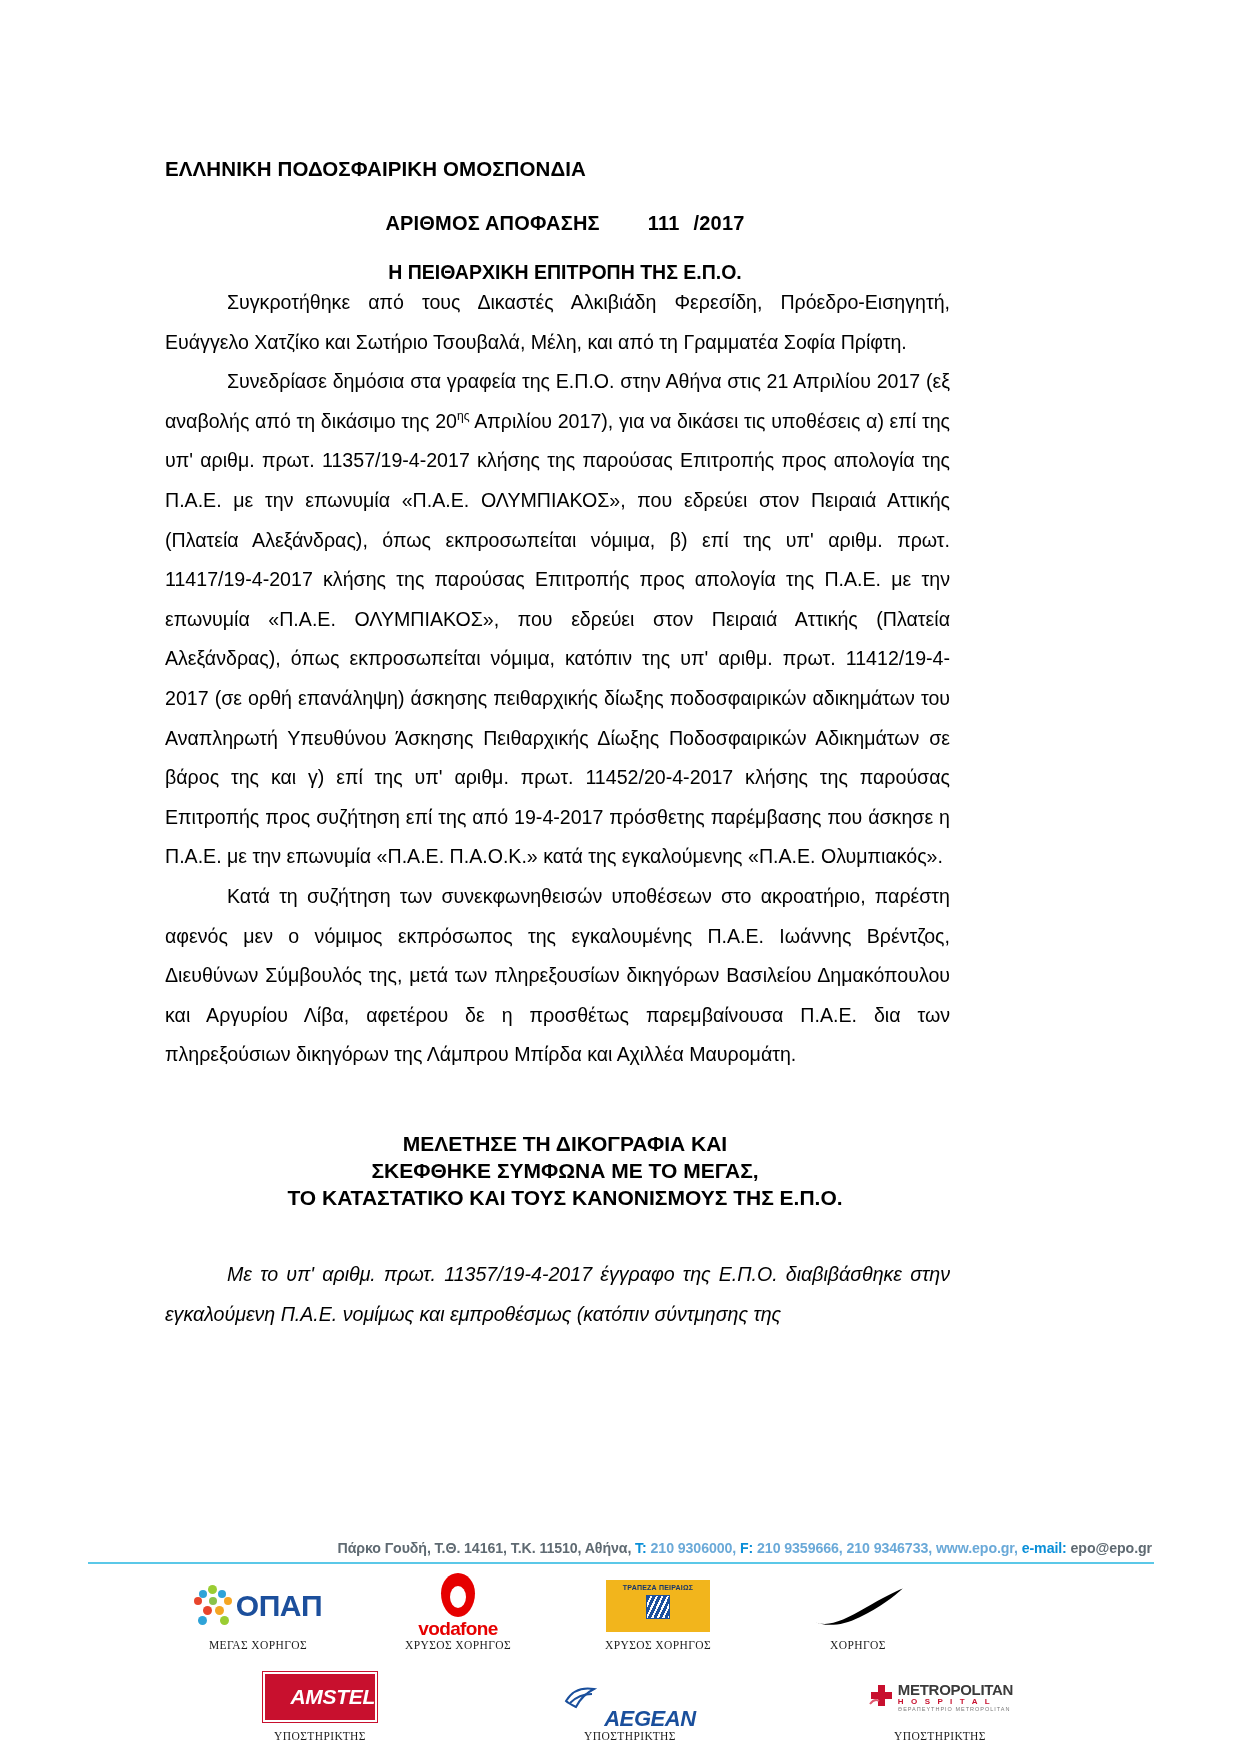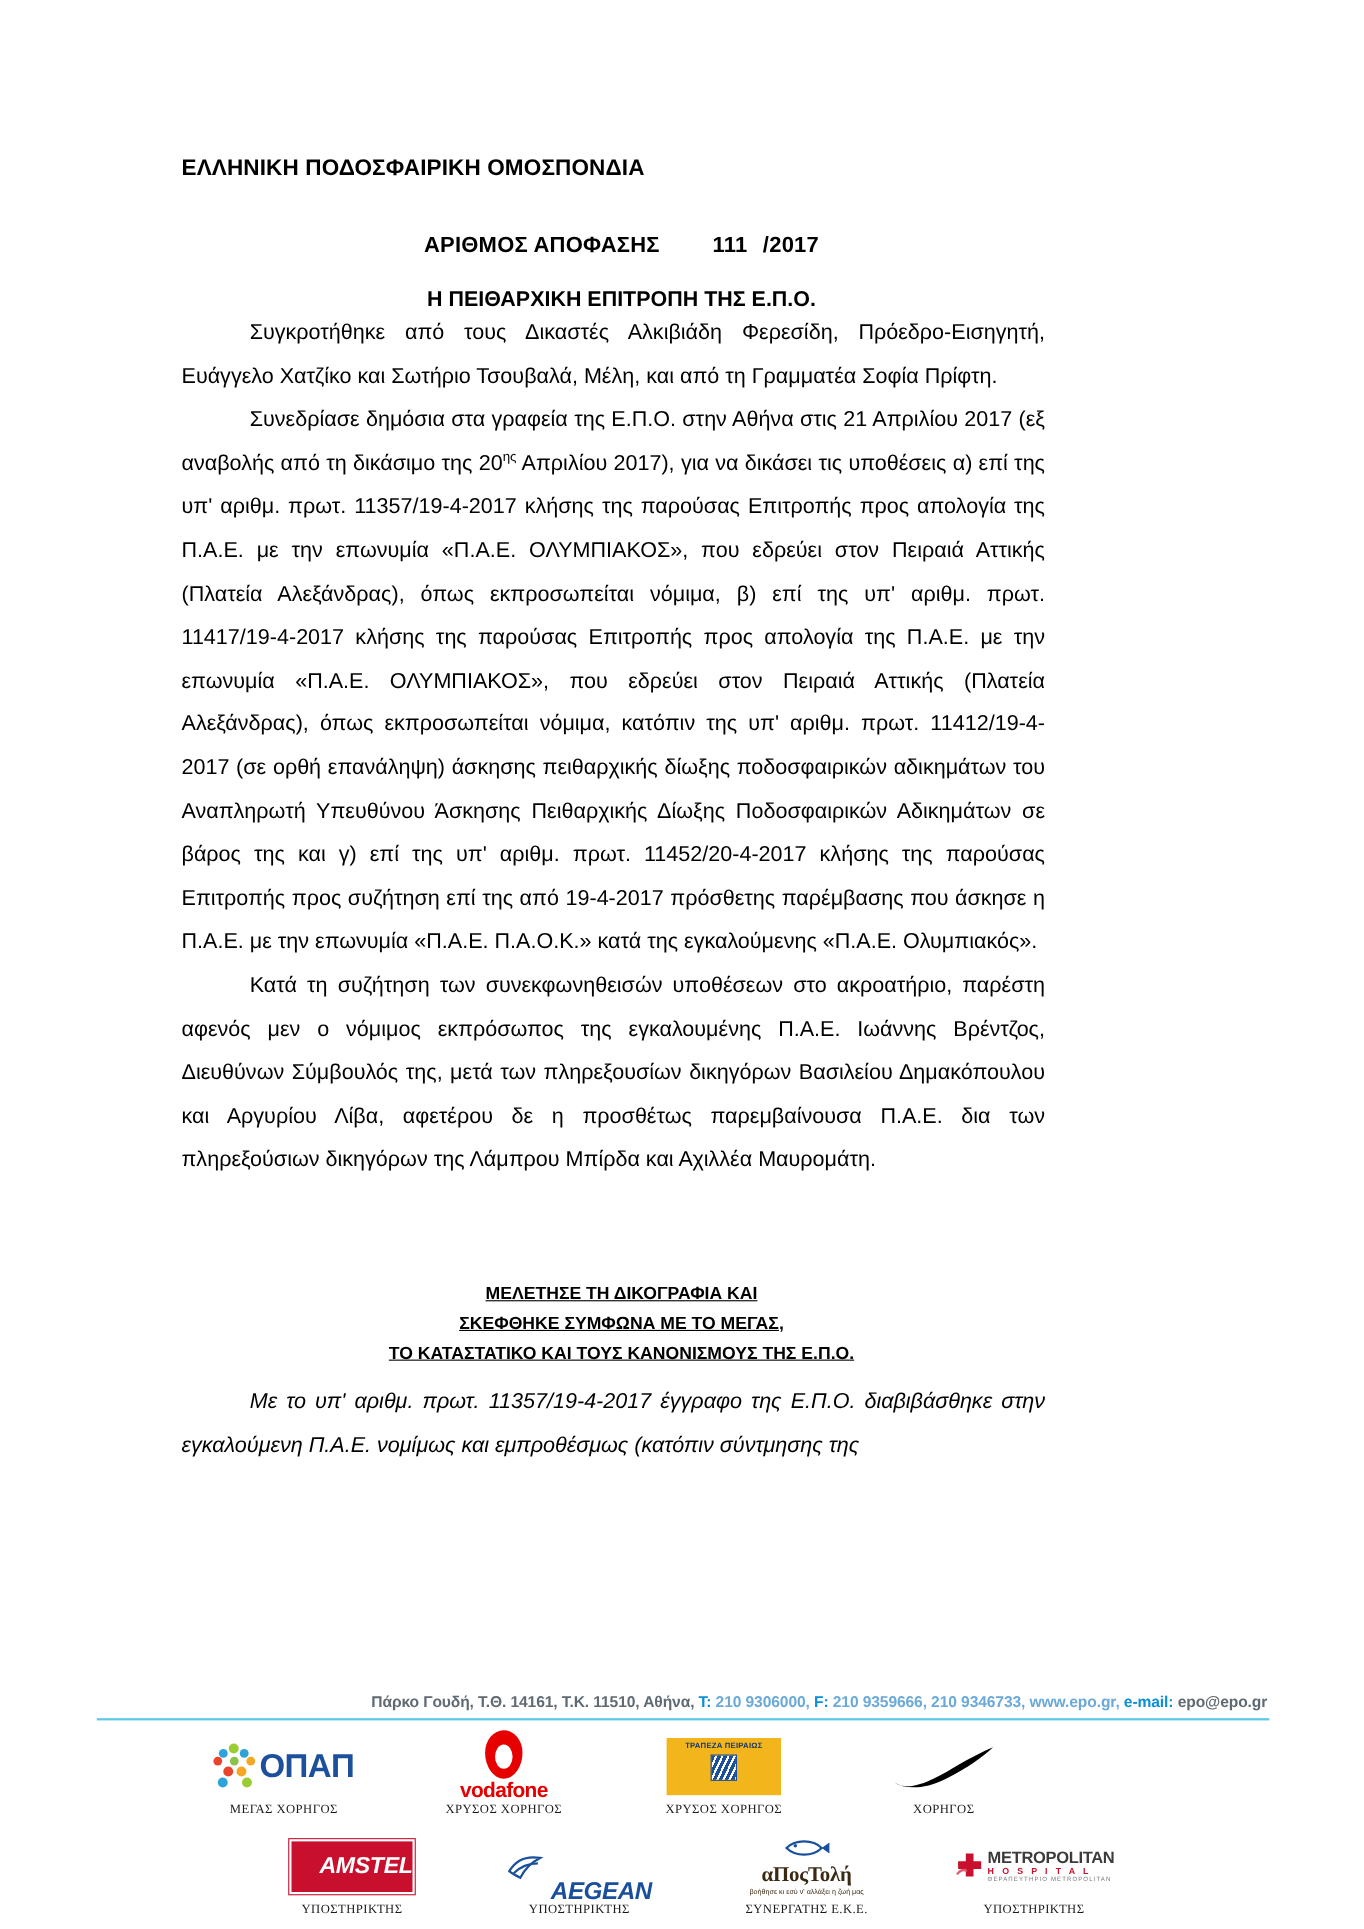--- a/index.html
+++ b/index.html
@@ -21,21 +21,21 @@
     left: 0; top: 0;
     width: 1240px;
     height: 1754px;
     box-sizing: border-box;
   }
 
   
   .letterhead {
     position: absolute;
     left: 165px;
-    top: 140px;
+    top: 156px;
     width: 860px;
   }
   .letterhead .lh-line {
     font-size: 20.5px;
     font-weight: bold;
     line-height: 26px;
     letter-spacing: 0.1px;
     white-space: nowrap;
   }
 
@@ -80,27 +80,26 @@
   .body-text sup {
     font-size: 0.62em;
     vertical-align: super;
     line-height: 0;
   }
 
   
   .verdict-heading {
     position: absolute;
     left: 165px;
-    top: 1163px;
+    top: 1130px;
     width: 800px;
     text-align: center;
-    font-size: 16px;
+    font-size: 21px;
     font-weight: bold;
     line-height: 27px;
-    text-decoration: underline;
   }
 
   .closing-text {
     position: absolute;
     left: 165px;
     top: 1255px;
     width: 785px;
     font-size: 19.6px;
     line-height: 39.6px;
     text-align: justify;
@@ -418,34 +417,20 @@
             <svg width="34" height="28" viewBox="0 0 34 28">
               <path d="M2 18 C 8 8, 18 4, 30 6 C 22 10, 16 16, 12 24 C 8 22, 4 20, 2 18 Z" fill="none" stroke="#1a4f9c" stroke-width="2"></path>
               <path d="M6 20 C 12 14, 20 11, 28 11" fill="none" stroke="#1a4f9c" stroke-width="2"></path>
             </svg>
             <span class="aeg-word">AEGEAN</span>
           </div>
         </div>
         <div class="sponsor-tier">ΥΠΟΣΤΗΡΙΚΤΗΣ</div>
       </div>
 
-      <div class="sponsor-cell">
-        <div class="sponsor-mark">
-          <div class="apo-wrap">
-            <svg width="44" height="18" viewBox="0 0 44 18">
-              <path d="M4 9 C 12 1, 28 1, 36 9 C 28 17, 12 17, 4 9 Z" fill="none" stroke="#1a4f9c" stroke-width="2"></path>
-              <path d="M36 9 L 43 4 L 43 14 Z" fill="#1a4f9c"></path>
-              <circle cx="12" cy="7" r="1.6" fill="#1a4f9c"></circle>
-            </svg>
-            <div class="apo-word">αΠοςΤολή</div>
-            <div class="apo-sub">βοήθησε κι εσύ ν' αλλάξει η ζωή μας</div>
-          </div>
-        </div>
-        <div class="sponsor-tier">ΣΥΝΕΡΓΑΤΗΣ Ε.Κ.Ε.</div>
-      </div>
 
       <div class="sponsor-cell">
         <div class="sponsor-mark">
           <div class="metro-wrap">
             <svg width="26" height="30" viewBox="0 0 26 30">
               <path d="M10 2 h7 v7 h7 v7 h-7 v7 h-7 v-7 h-7 v-7 h7 z" fill="#c8102e" transform="translate(1,1)"></path>
               <path d="M3 22 C 6 18, 9 17, 12 19" fill="none" stroke="#e05a70" stroke-width="2"></path>
             </svg>
             <div class="metro-text">
               <div class="metro-name">METROPOLITAN</div>

